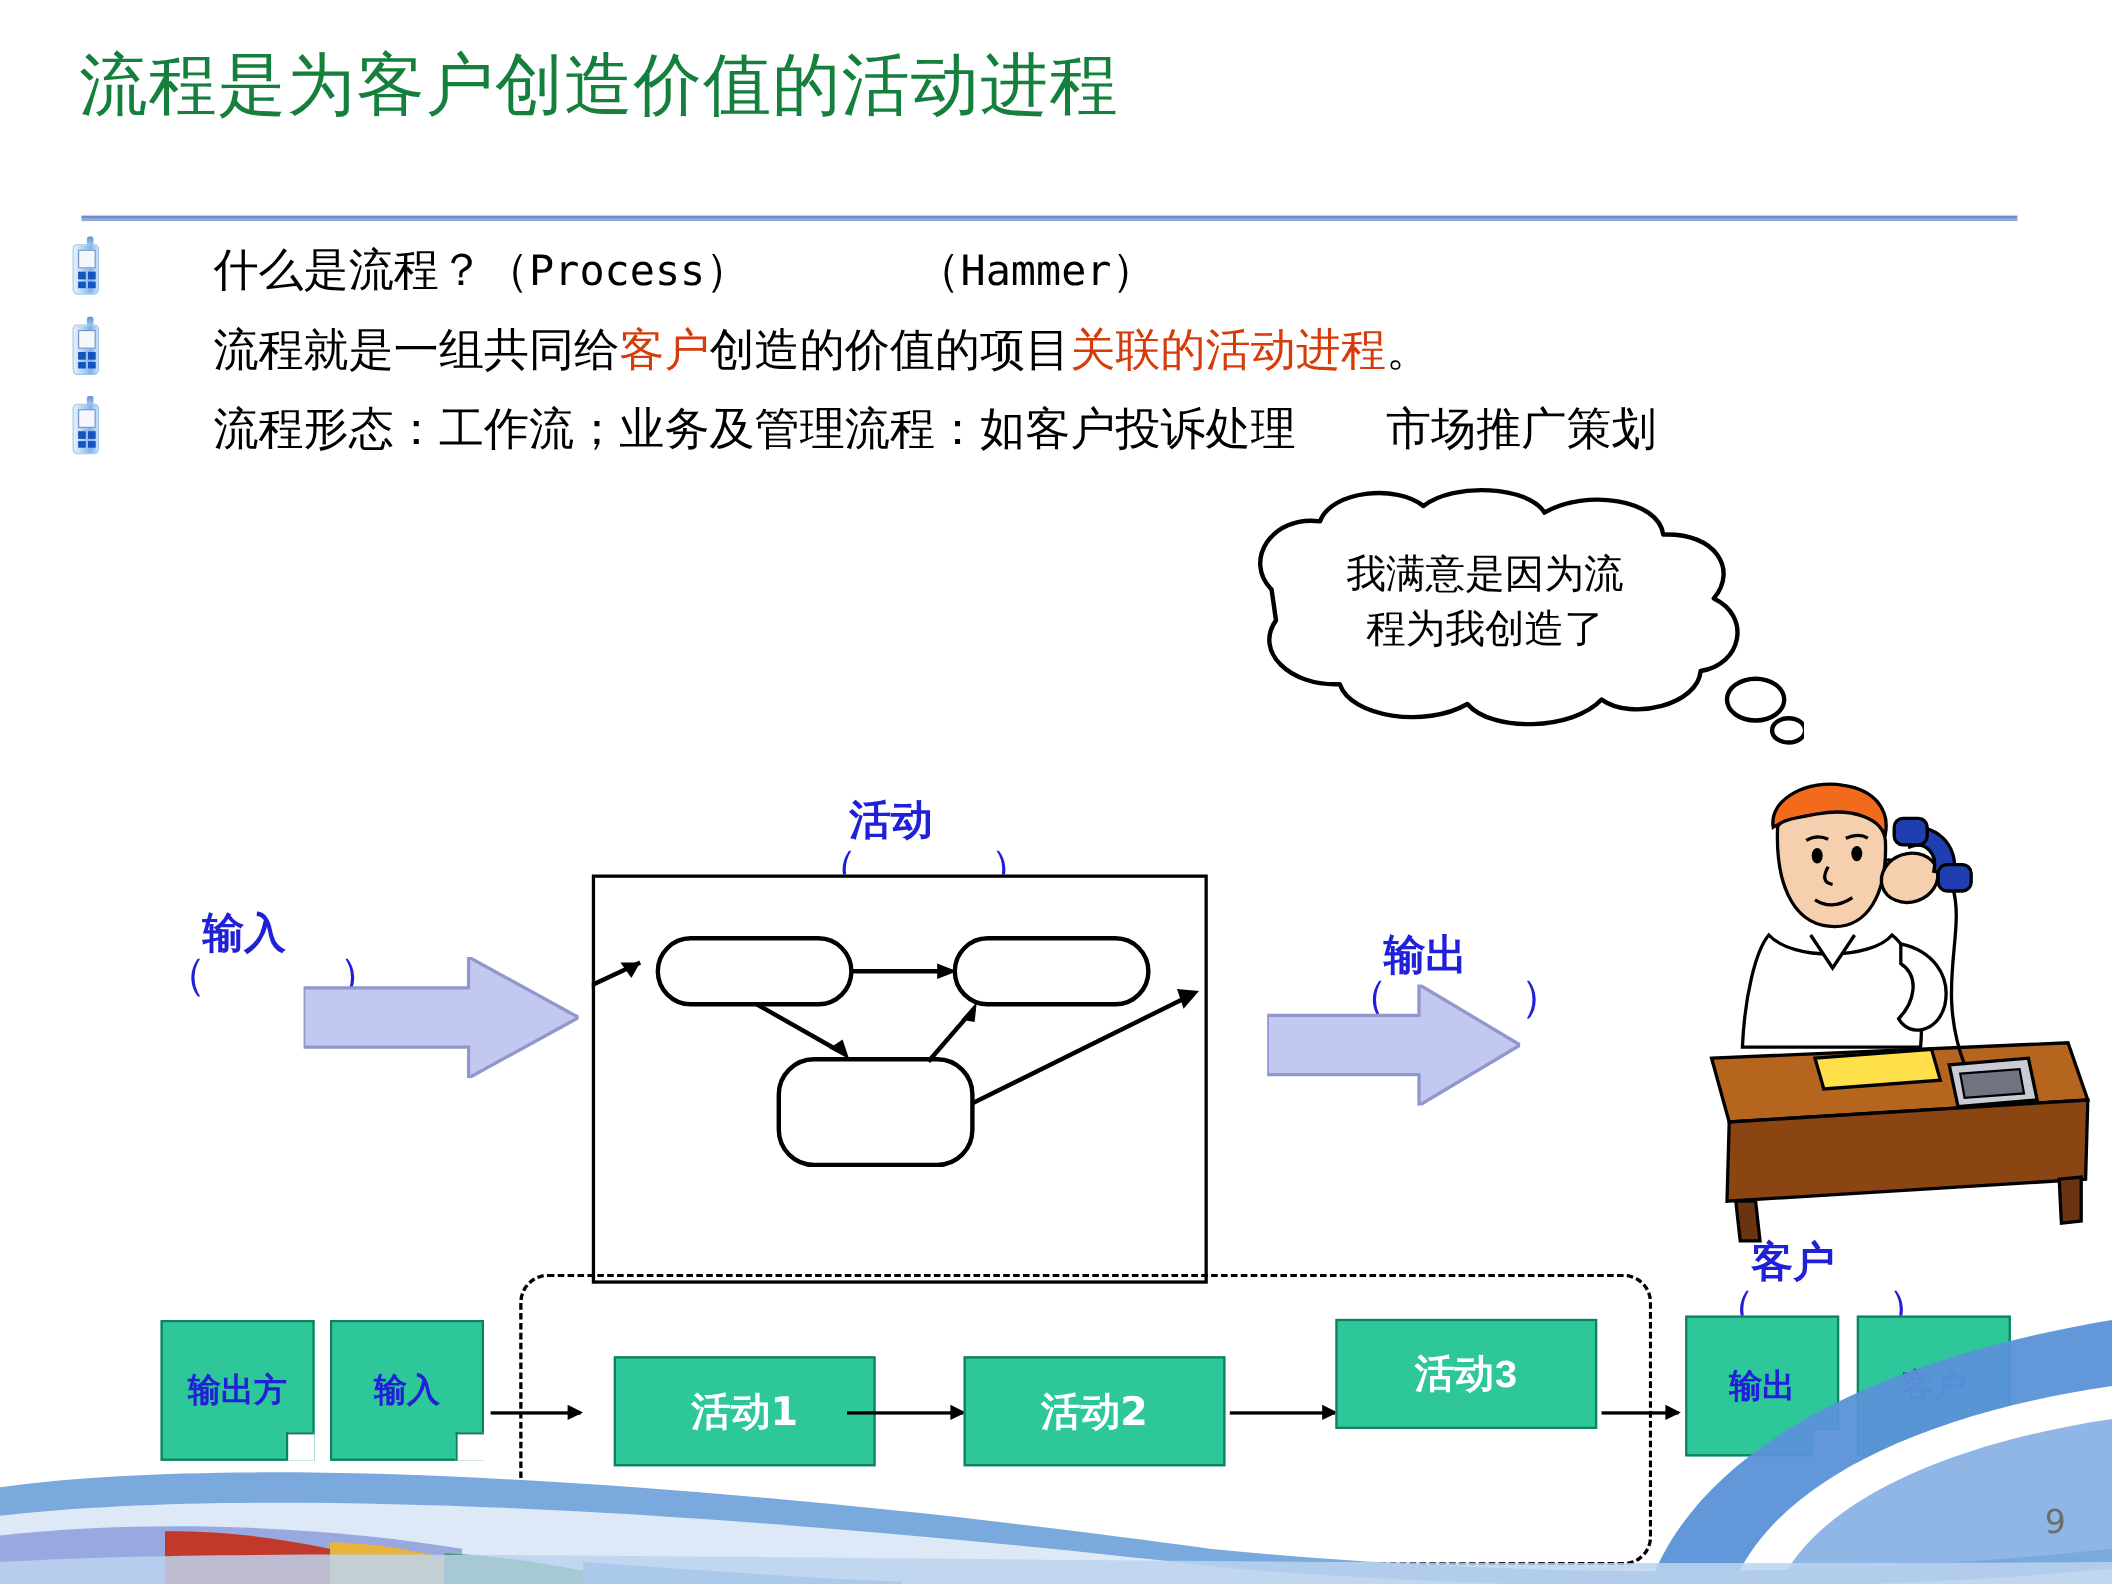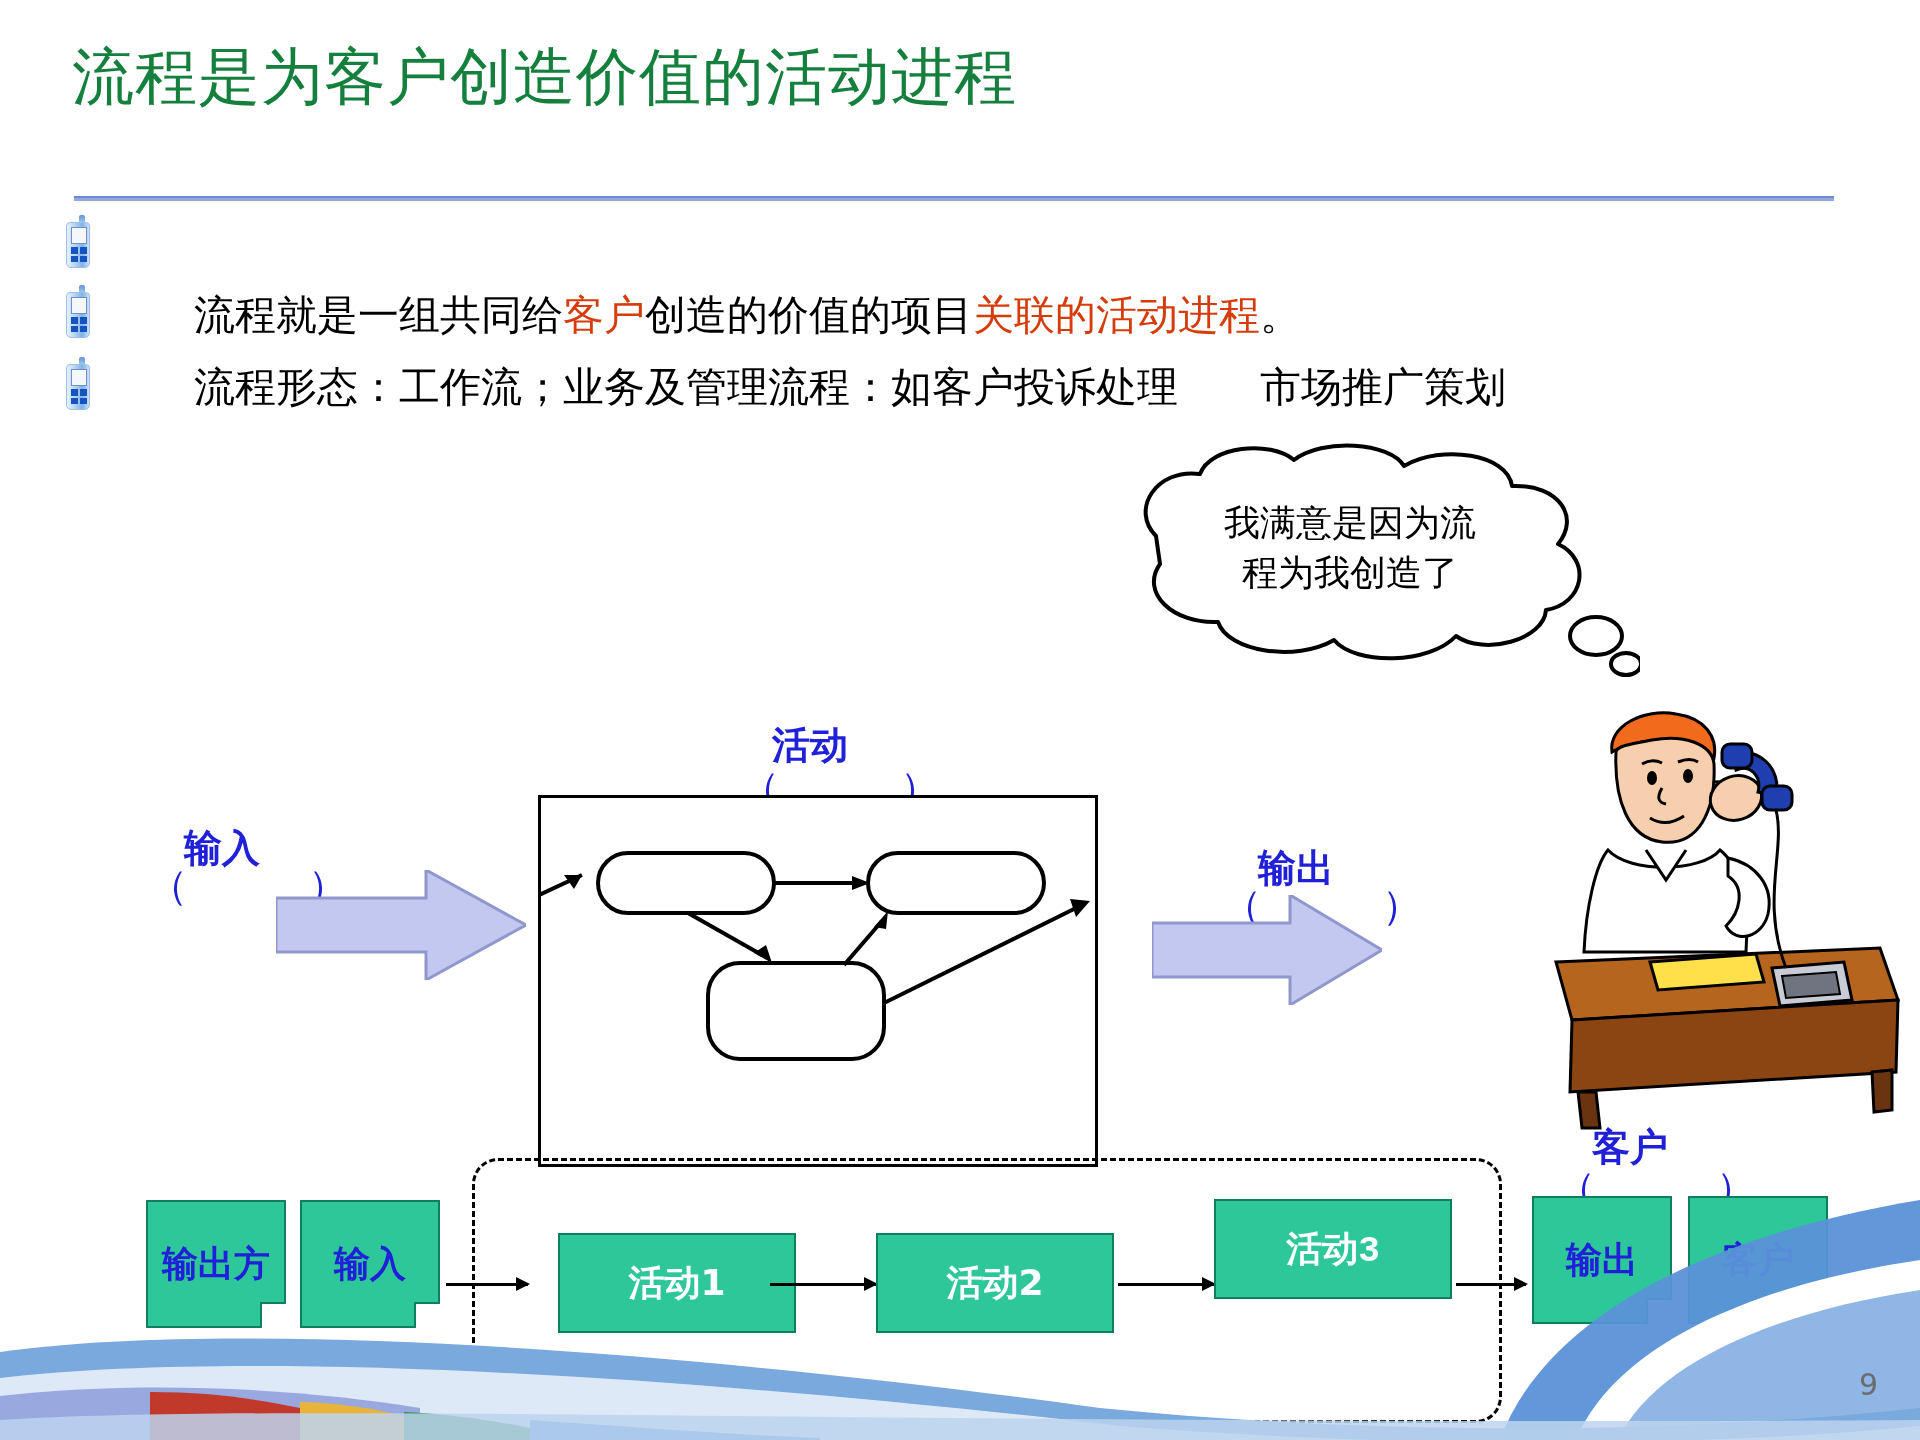--- a/index.html
+++ b/index.html
@@ -231,21 +231,21 @@
     position: absolute;
     right: -2px; bottom: -2px;
     width: 26px; height: 26px;
     background: #ffffff;
     border-left: 2px solid #0f7f60;
     border-top: 2px solid #0f7f60;
   }
   .note-label {
     color: #2020d8;
     font-weight: bold;
-    font-size: 36px;
+    font-size: 30px;
     white-space: nowrap;
   }
   .act-box {
     position: absolute;
     width: 238px;
     height: 100px;
     background: #2ec79a;
     border: 2px solid #0f7f60;
     display: flex;
     align-items: center;
@@ -295,20 +295,23 @@
         <div class="phone-ant"></div>
         <div class="phone">
           <div class="phone-screen"></div>
           <div class="phone-keys">
               <i></i>
               <i></i>
               <i></i>
               <i></i>
             </div>
         </div>
+      </div>
+      <div class="bullet-text">
+        <span>什么是流程？（</span><span class="mono">Process</span><span>）</span><span class="gap-lg"></span><span>（</span><span class="mono">Hammer</span><span>）</span>
       </div>
     </div>
 
     <div class="bullet-row">
       <div class="bullet-icon">
         <div class="phone-ant"></div>
         <div class="phone">
           <div class="phone-screen"></div>
           <div class="phone-keys">
               <i></i>

